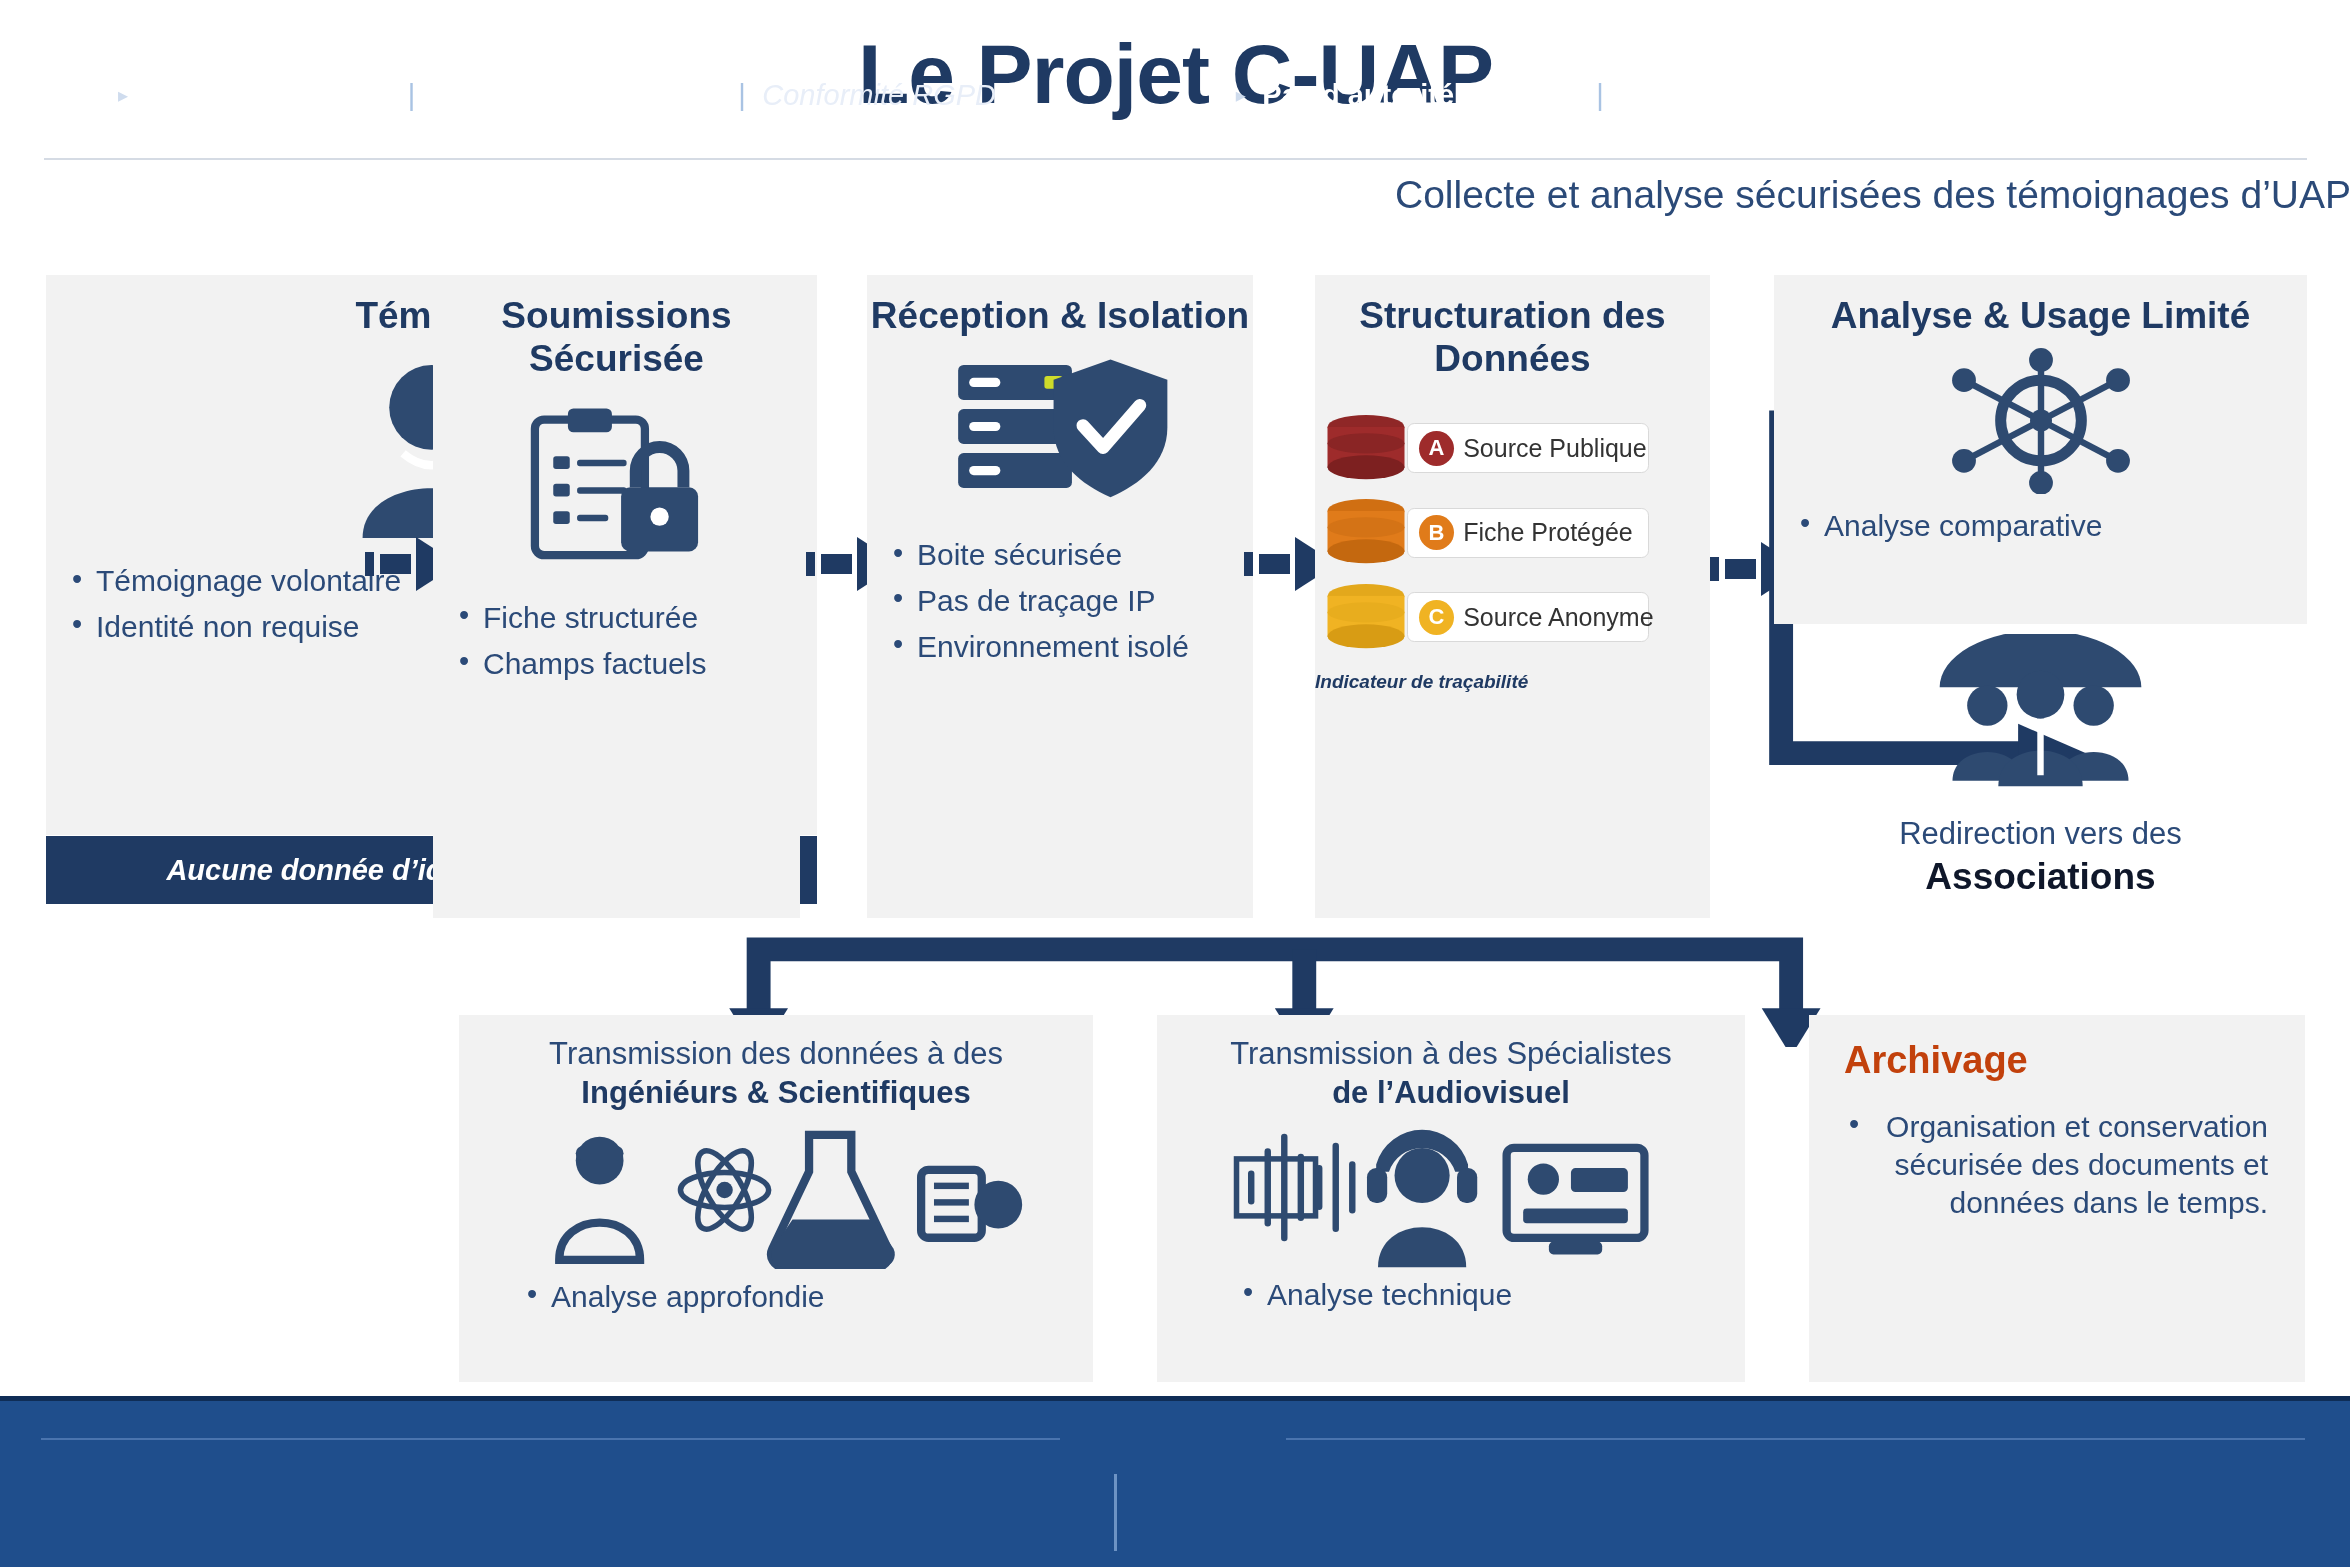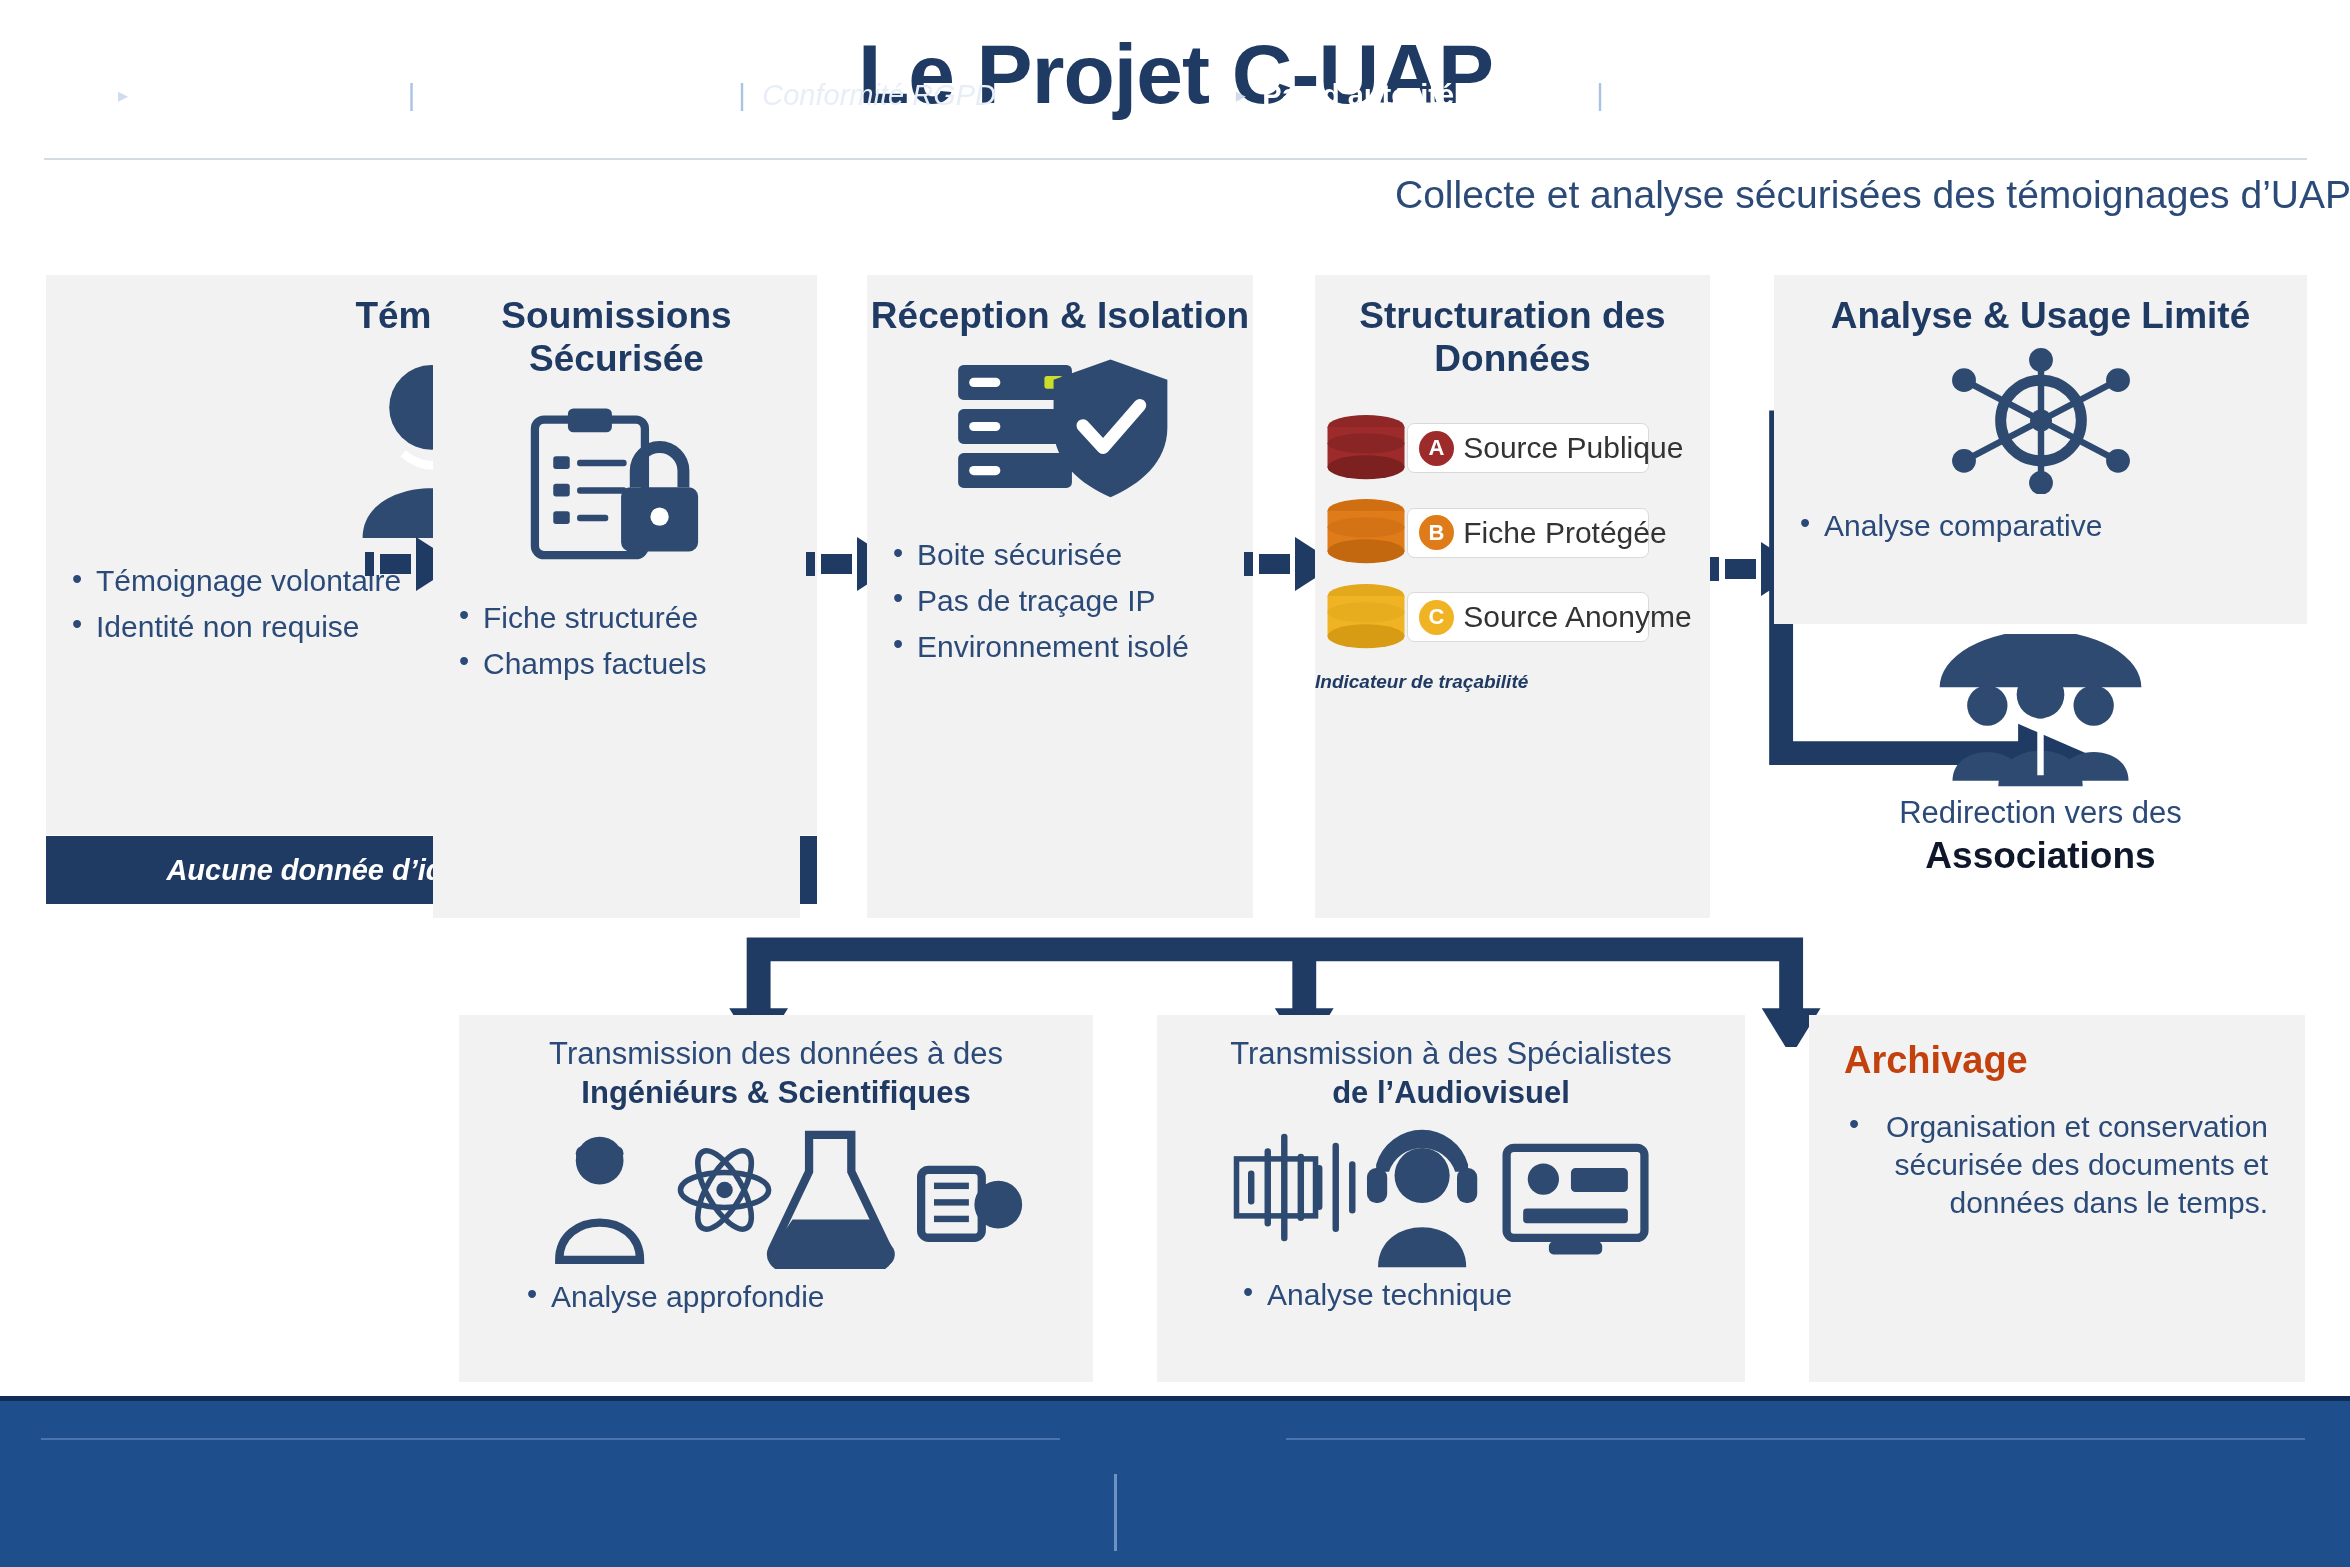--- a/index.html
+++ b/index.html
@@ -220,21 +220,21 @@
     gap: 9.2px;
     padding-left: 11px;
     box-sizing: border-box;
   }
   .db-badge {
     width: 35px; height: 35px; border-radius: 50%;
     color: #fff; font-weight: bold; font-size: 22px;
     display: flex; align-items: center; justify-content: center;
     flex: 0 0 auto;
   }
-  .db-label { font-size: 30px; color: #333; white-space: nowrap; }
+  .db-label { font-size: 25px; color: #333; white-space: nowrap; }
   .cyl { position: absolute; left: 7.3px; top: 5.5px; }
   .trace-note {
     text-align: left;
     font-size: 19px;
     font-style: italic;
     font-weight: bold;
     color: #1f3a63;
     margin-top: 14.7px;
   }
   .redirect-text {
@@ -443,21 +443,21 @@
           <circle cx="92" cy="78" r="22"></circle>
           <path d="M54 160 c0 -42 76 -42 76 0 Z"></path>
           <circle cx="208" cy="78" r="22"></circle>
           <path d="M170 160 c0 -42 76 -42 76 0 Z"></path>
           <circle cx="150" cy="66" r="26"></circle>
           <path d="M104 166 c0 -52 92 -52 92 0 Z"></path>
         </g>
         <path d="M150 96 v58" stroke="#ffffff" stroke-width="7"></path>
       </svg>
     </div>
-    <div class="redirect-text" style="margin-top:4px;">
+    <div class="redirect-text" style="margin-top:25px;">
       <span>Redirection vers des</span><br>
       <b>Associations</b>
     </div>
   </div>
 
   <svg style="position:absolute; left:698px; top:918px; width:1433px; height:129px;" viewBox="0 0 1560 140" width="1433" height="129">
     <path d="M66 110 L66 34 L1190 34 L1190 110" stroke="#1f3a63" stroke-width="26" fill="none"></path>
     <path d="M660 34 L660 110" stroke="#1f3a63" stroke-width="26" fill="none"></path>
     <path d="M34 98 L66 150 L98 98 Z" fill="#1f3a63"></path>
     <path d="M628 98 L660 150 L692 98 Z" fill="#1f3a63"></path>

